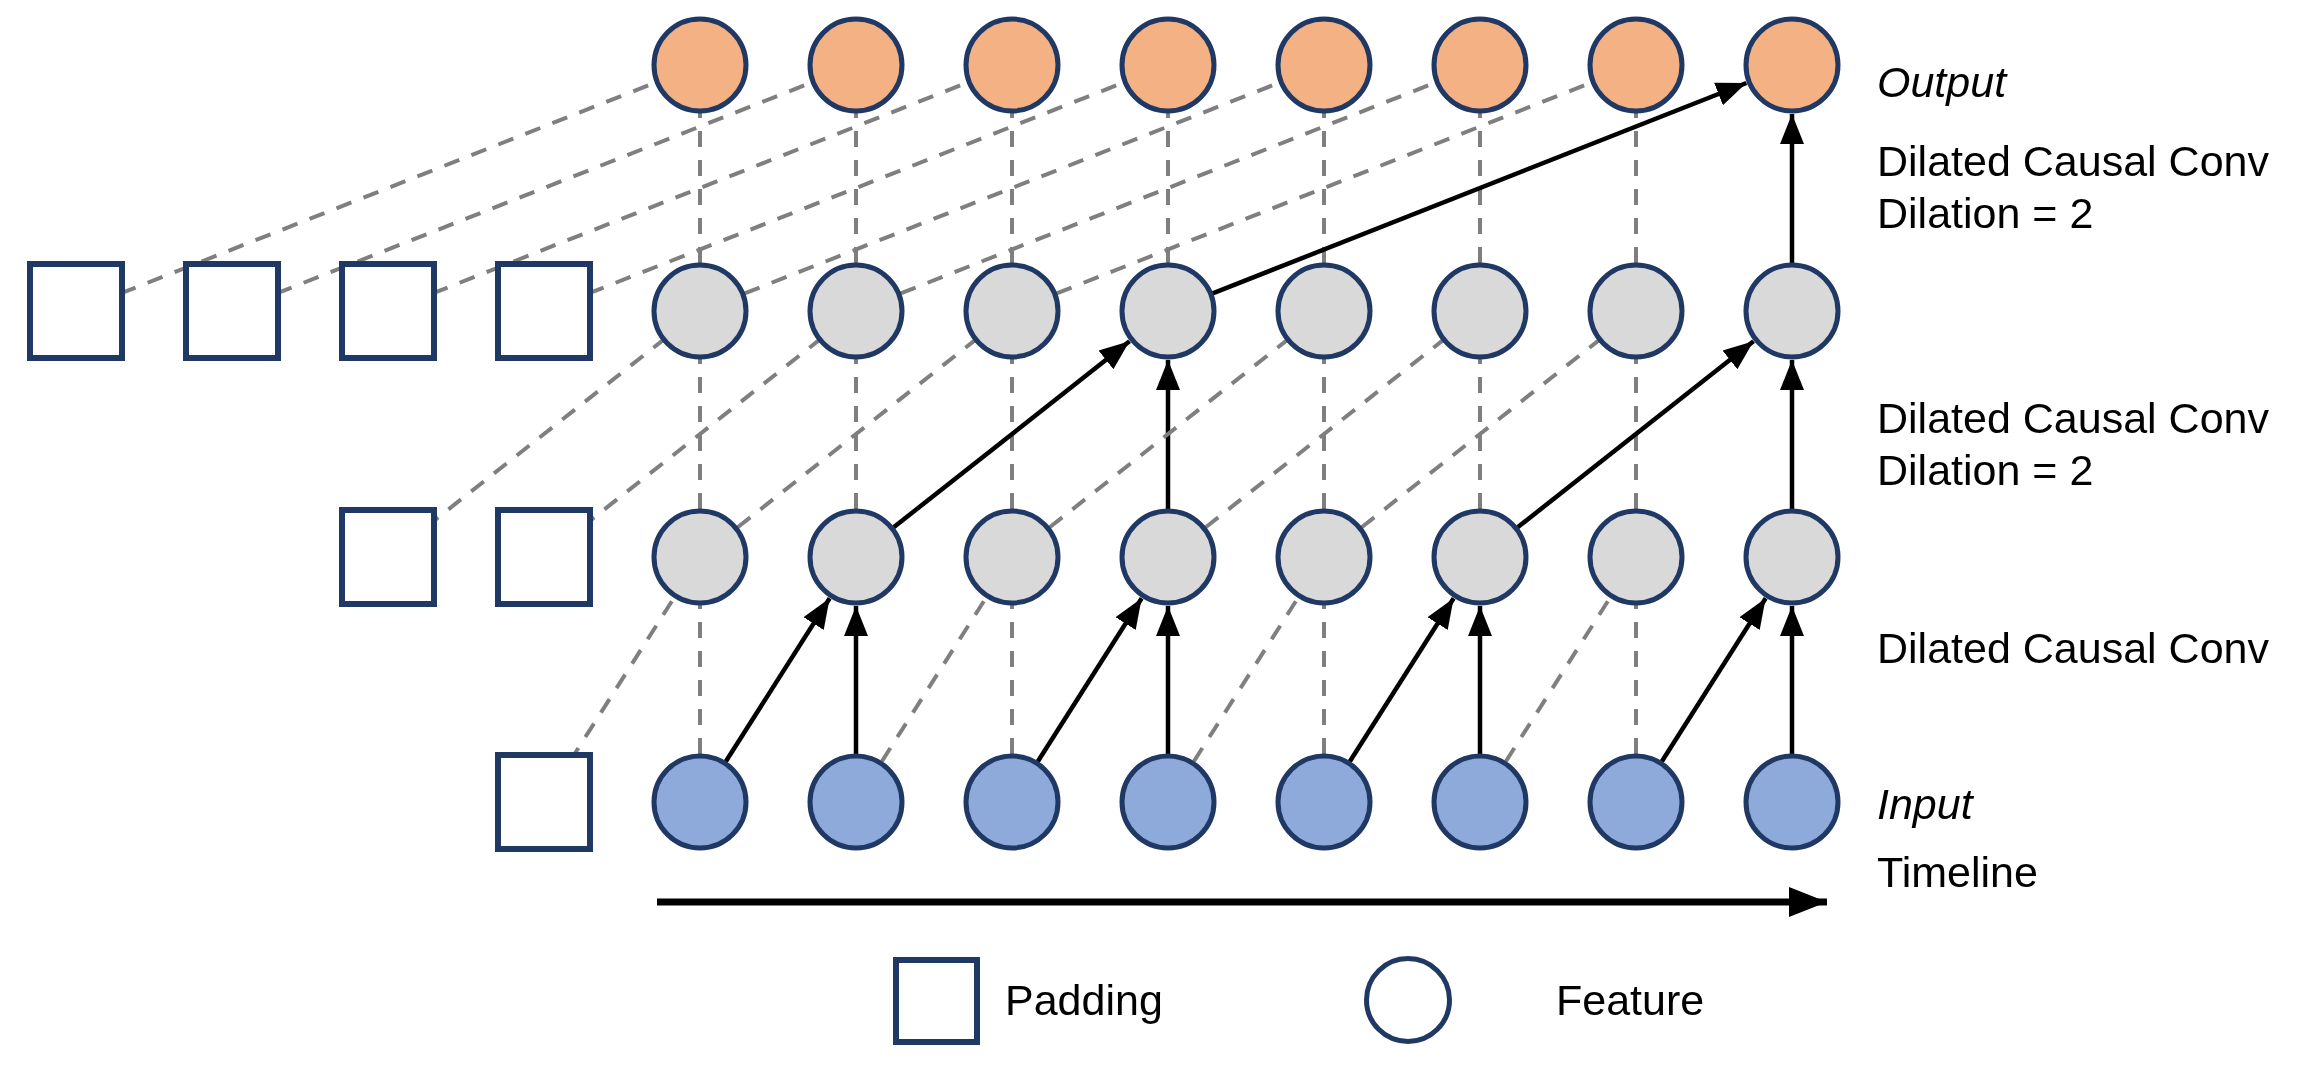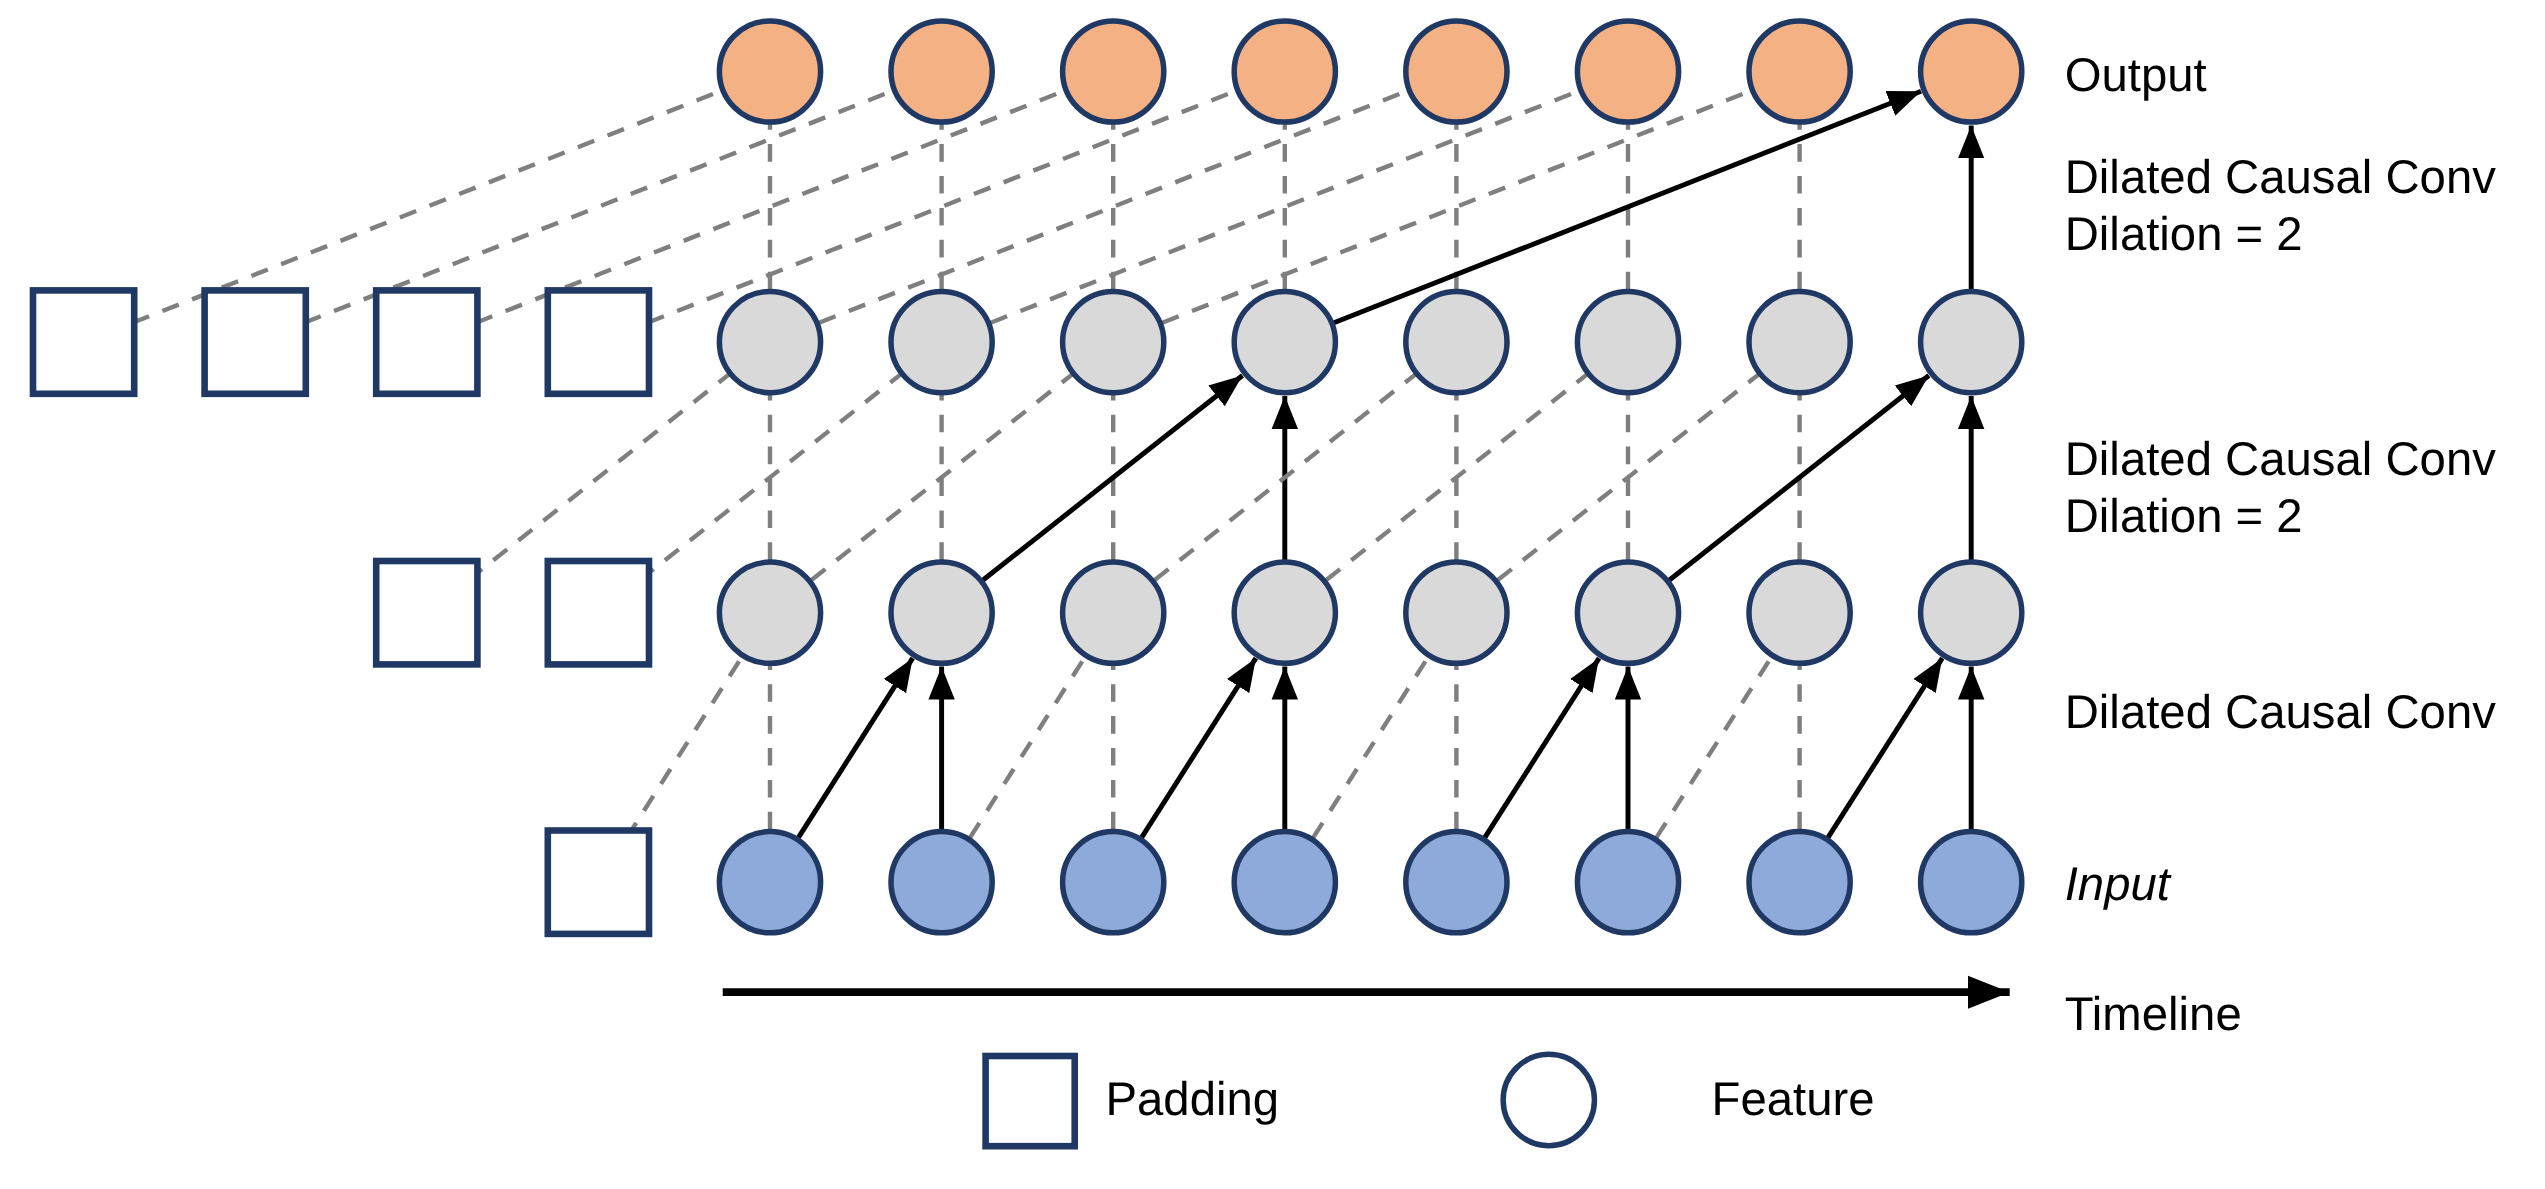--- a/index.html
+++ b/index.html
@@ -133,39 +133,39 @@
       <circle cx="700" cy="802" r="46" fill="#8EAADB" stroke="#1F3864" stroke-width="5"></circle>
       <circle cx="856" cy="802" r="46" fill="#8EAADB" stroke="#1F3864" stroke-width="5"></circle>
       <circle cx="1012" cy="802" r="46" fill="#8EAADB" stroke="#1F3864" stroke-width="5"></circle>
       <circle cx="1168" cy="802" r="46" fill="#8EAADB" stroke="#1F3864" stroke-width="5"></circle>
       <circle cx="1324" cy="802" r="46" fill="#8EAADB" stroke="#1F3864" stroke-width="5"></circle>
       <circle cx="1480" cy="802" r="46" fill="#8EAADB" stroke="#1F3864" stroke-width="5"></circle>
       <circle cx="1636" cy="802" r="46" fill="#8EAADB" stroke="#1F3864" stroke-width="5"></circle>
       <circle cx="1792" cy="802" r="46" fill="#8EAADB" stroke="#1F3864" stroke-width="5"></circle>
     </svg>
 
-  <div class="lbl" style="left:1877px; top:43px;">Output</div>
+  <div class="lbl" style="left:1877px; top:56px;font-style:italic;">Output</div>
 
   <div class="lbl" style="left:1877px; top:135px;">
     <div>Dilated Causal Conv</div>
     <div>Dilation = 2</div>
   </div>
 
   <div class="lbl" style="left:1877px; top:392px;">
     <div>Dilated Causal Conv</div>
     <div>Dilation = 2</div>
   </div>
 
   <div class="lbl" style="left:1877px; top:622px;">
     <div>Dilated Causal Conv</div>
   </div>
 
   <div class="lbl" style="left:1877px; top:778px;font-style:italic;">Input</div>
 
-  <div class="lbl" style="left:1877px; top:896px;">Timeline</div>
+  <div class="lbl" style="left:1877px; top:846px;">Timeline</div>
 
   <div class="legend-swatch-square" style="left:893px; top:957px;"></div>
   <div class="lbl" style="left:1005px; top:974px;">Padding</div>
 
   <div class="legend-swatch-circle" style="left:1364px; top:956px;"></div>
   <div class="lbl" style="left:1556px; top:974px;">Feature</div>
 
 </div>
 
 </body></html>

